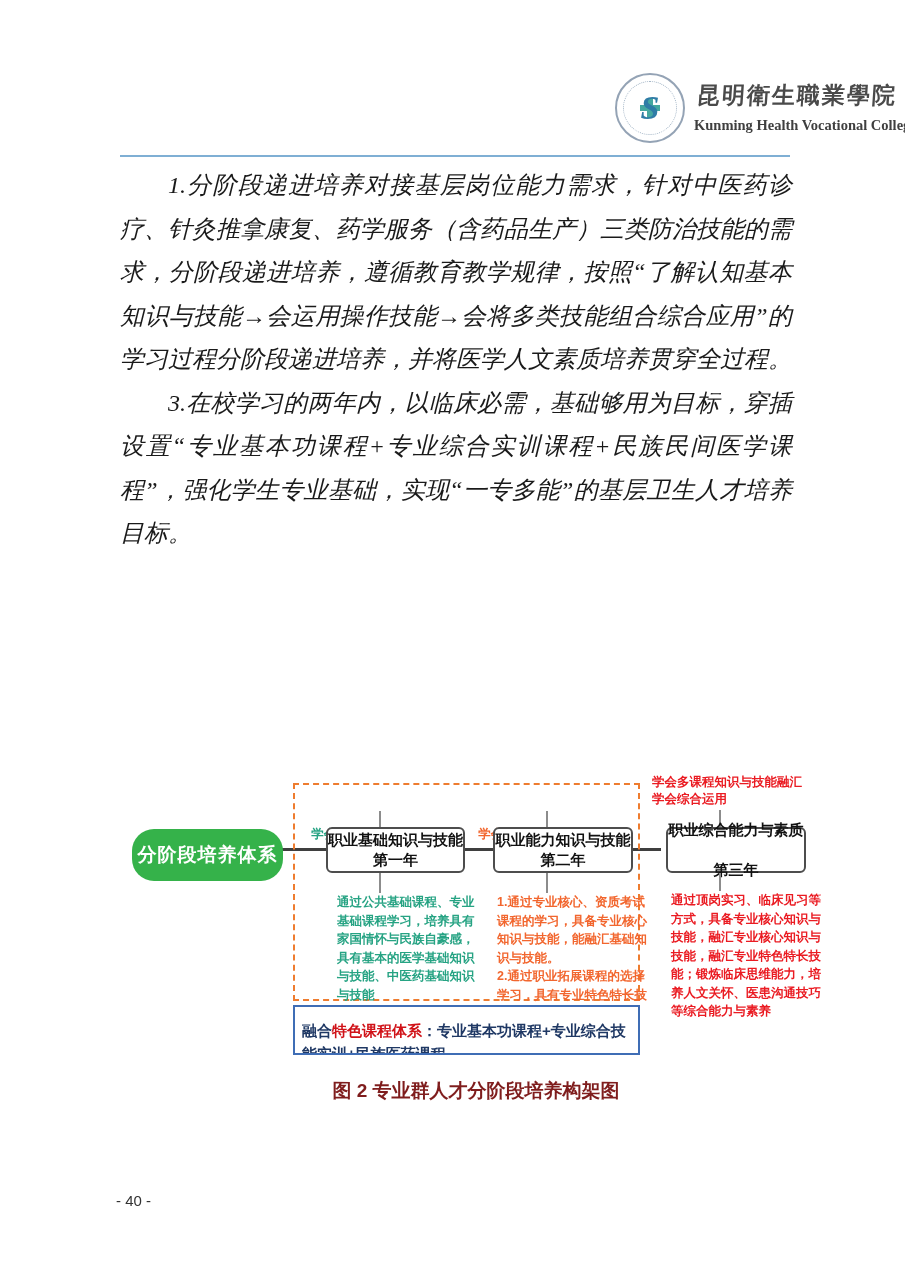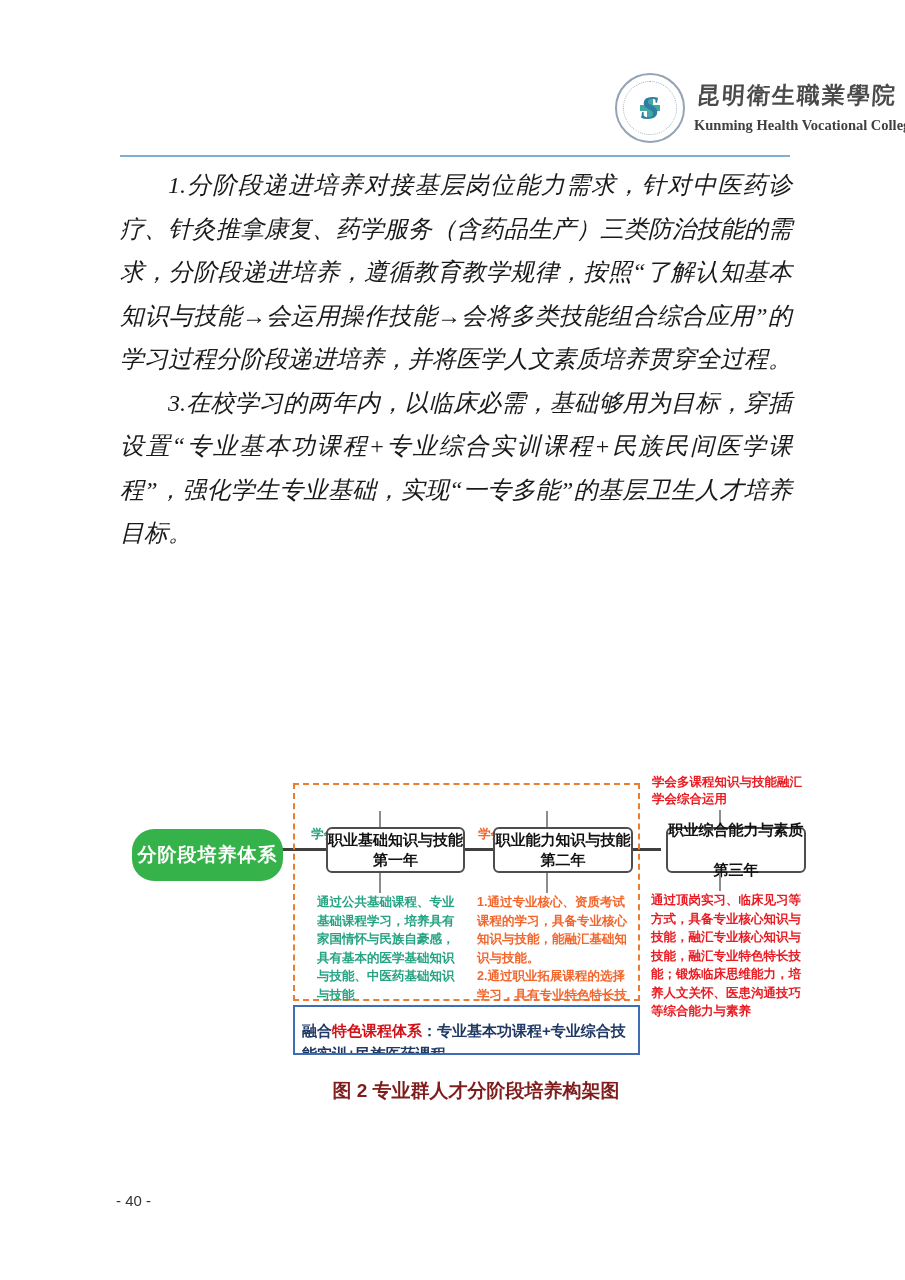--- a/index.html
+++ b/index.html
@@ -45,21 +45,21 @@
   .stage-box{position:absolute;top:827px;height:46px;background:#fff;border:2px solid #4d4d4d;
              border-radius:6px;display:flex;flex-direction:column;align-items:center;justify-content:center;
              font-weight:bold;font-size:15px;line-height:20px;color:#111;margin-left:16px;}
   .box1{left:310px;width:139px;} .box2{left:477px;width:140px;} .box3{left:650px;width:140px;gap:20px;}
   .top-label{position:absolute;top:826px;width:140px;text-align:center;font-weight:bold;font-size:12.5px;
              line-height:16px;}
   .tl1{left:310px;color:var(--teal);} .tl2{left:477px;color:var(--orange);}
   .tl3{left:652px;top:774px;width:162px;text-align:left;color:var(--red);white-space:pre-line;line-height:17px;}
   .stub{position:absolute;width:2px;background:#8c8c8c;}
   .desc{position:absolute;top:893px;font-weight:bold;font-size:12.5px;line-height:18.5px;
-        white-space:pre-line;}
+        white-space:pre-line;margin-left:20px;}
   .d1{left:317px;width:146px;color:var(--teal);}
   .d2{left:477px;width:150px;color:var(--orange);}
   .d3{left:651px;top:891px;width:152px;color:var(--red);}
   .fusion{position:absolute;left:293px;top:1005px;width:347px;height:50px;background:#fff;
           border:2px solid var(--fusion-border);padding:12px 7px;font-weight:bold;font-size:15px;
           line-height:23px;color:var(--navy);overflow:hidden;}
   .fusion .hl{color:#d01218;}
   .caption{position:absolute;left:140px;top:1078px;width:672px;text-align:center;font-weight:bold;
            font-size:19px;color:#7f1d1d;font-family:"Liberation Sans","DejaVu Sans",sans-serif;}
 

